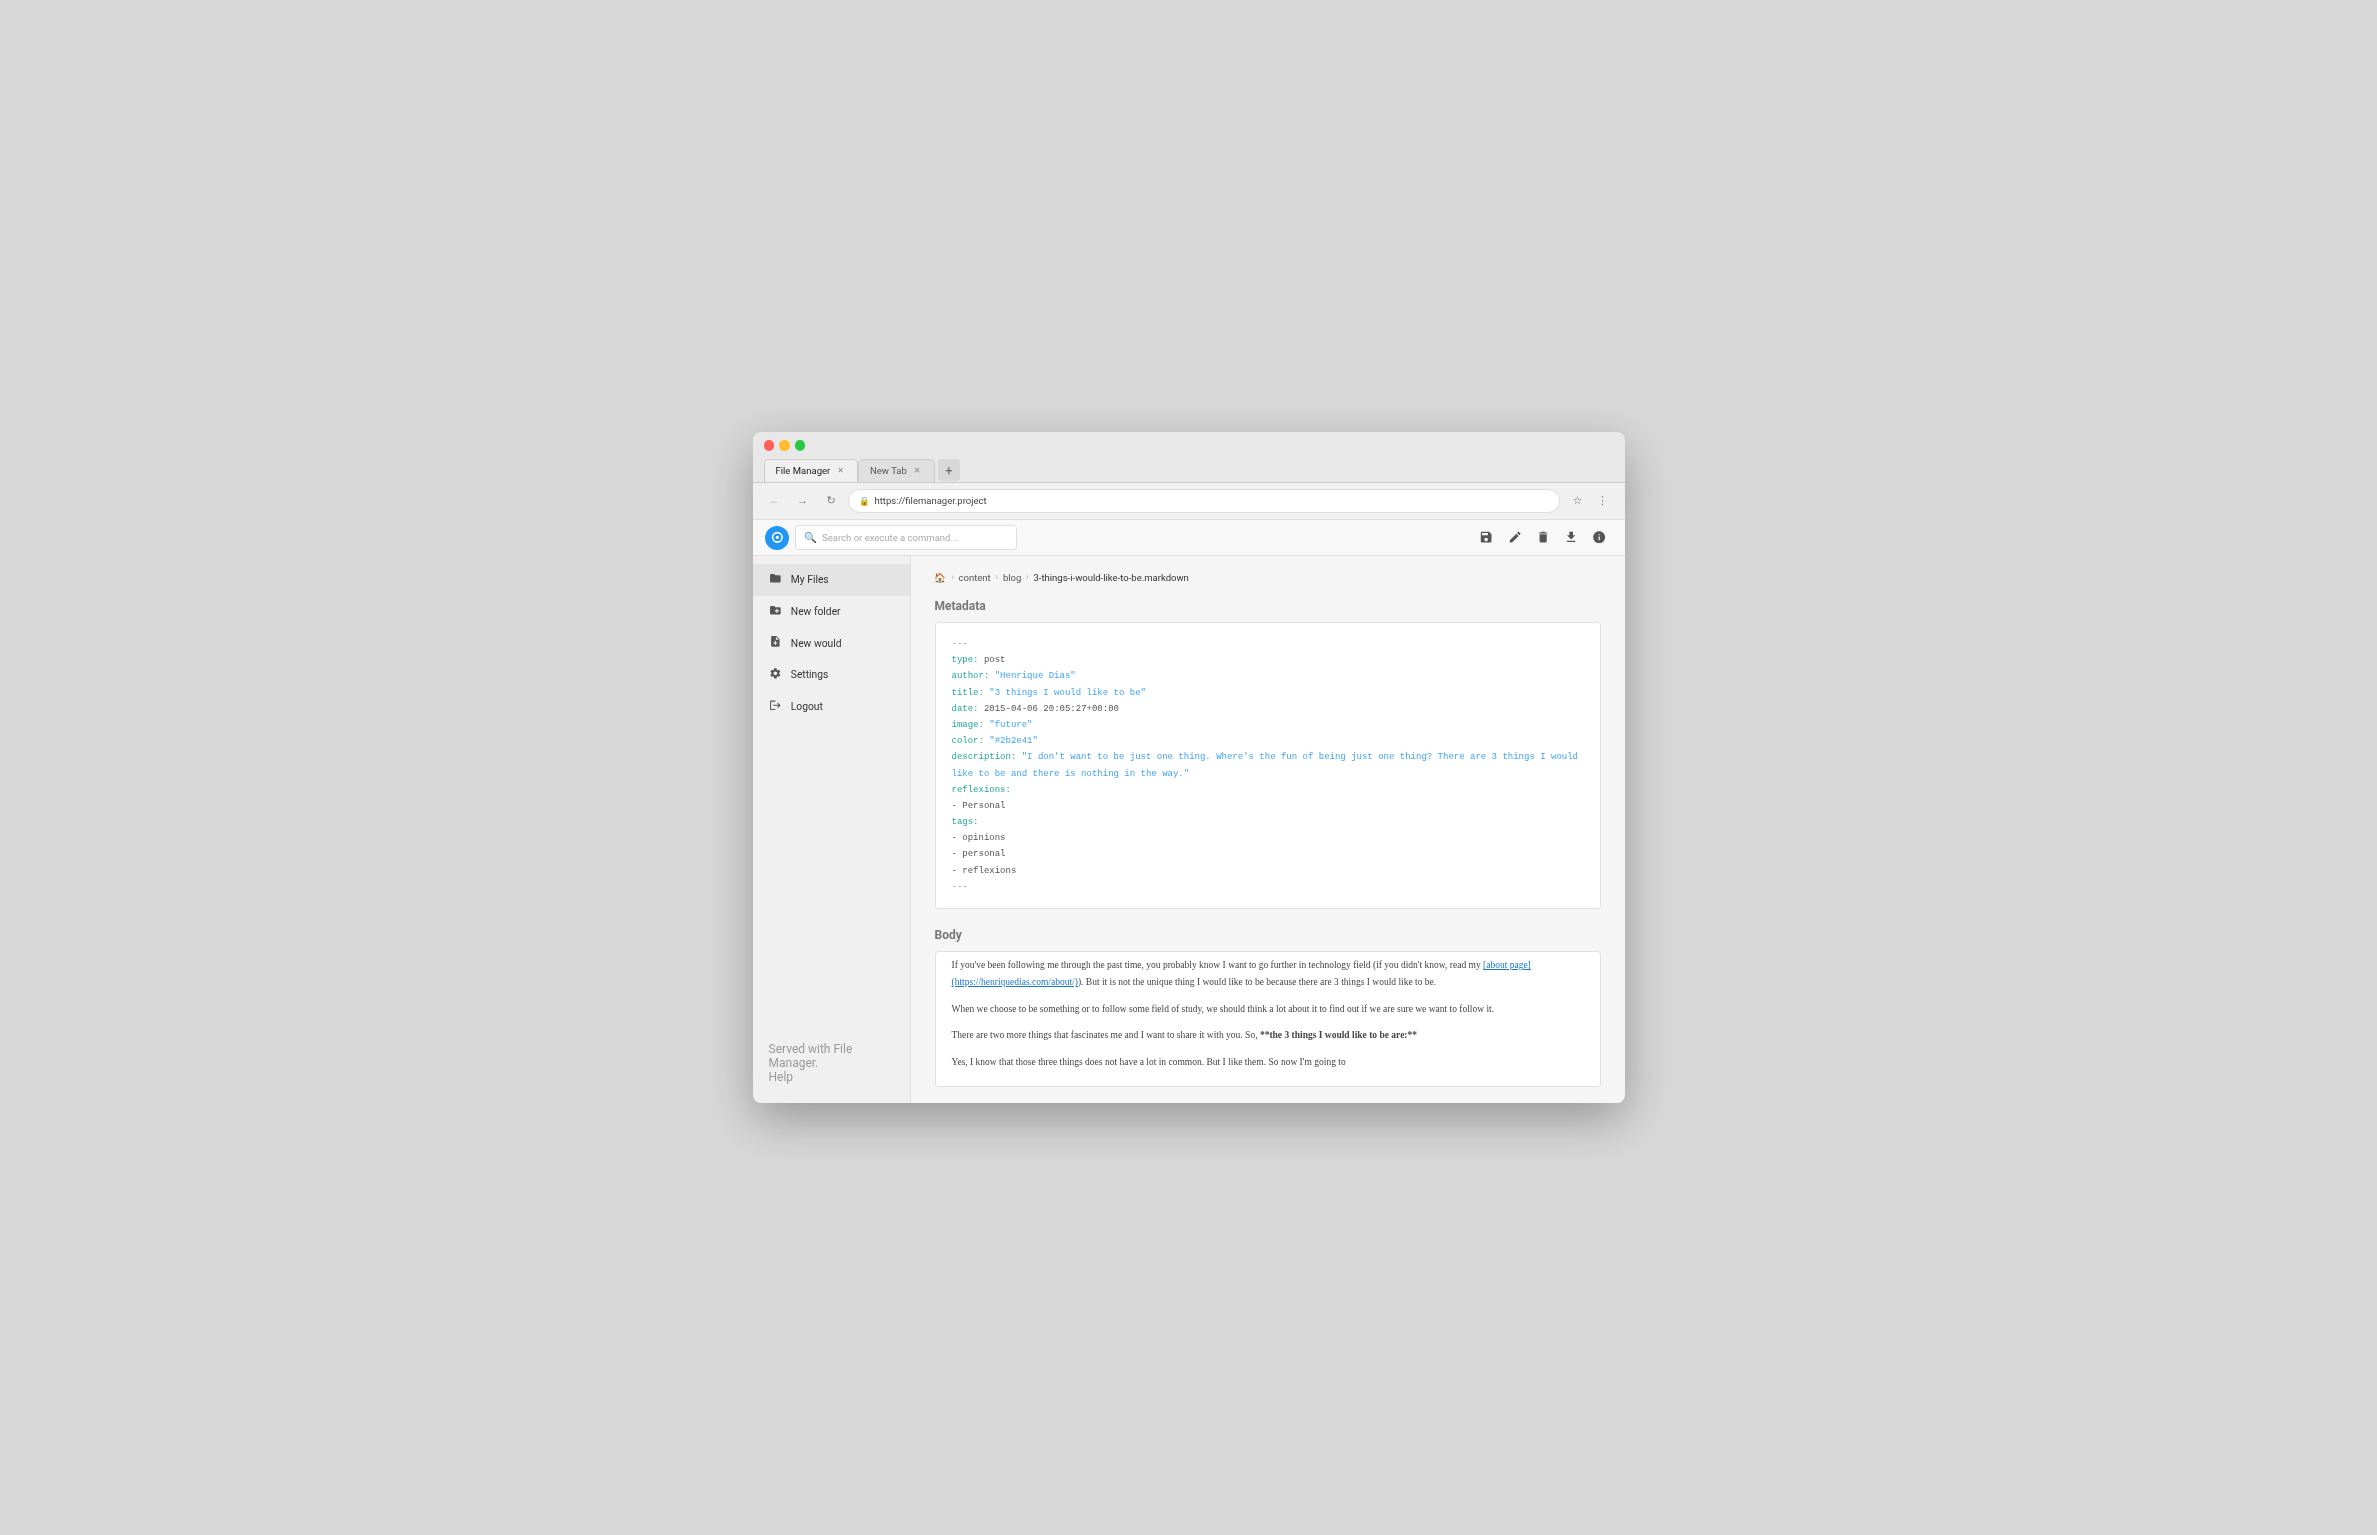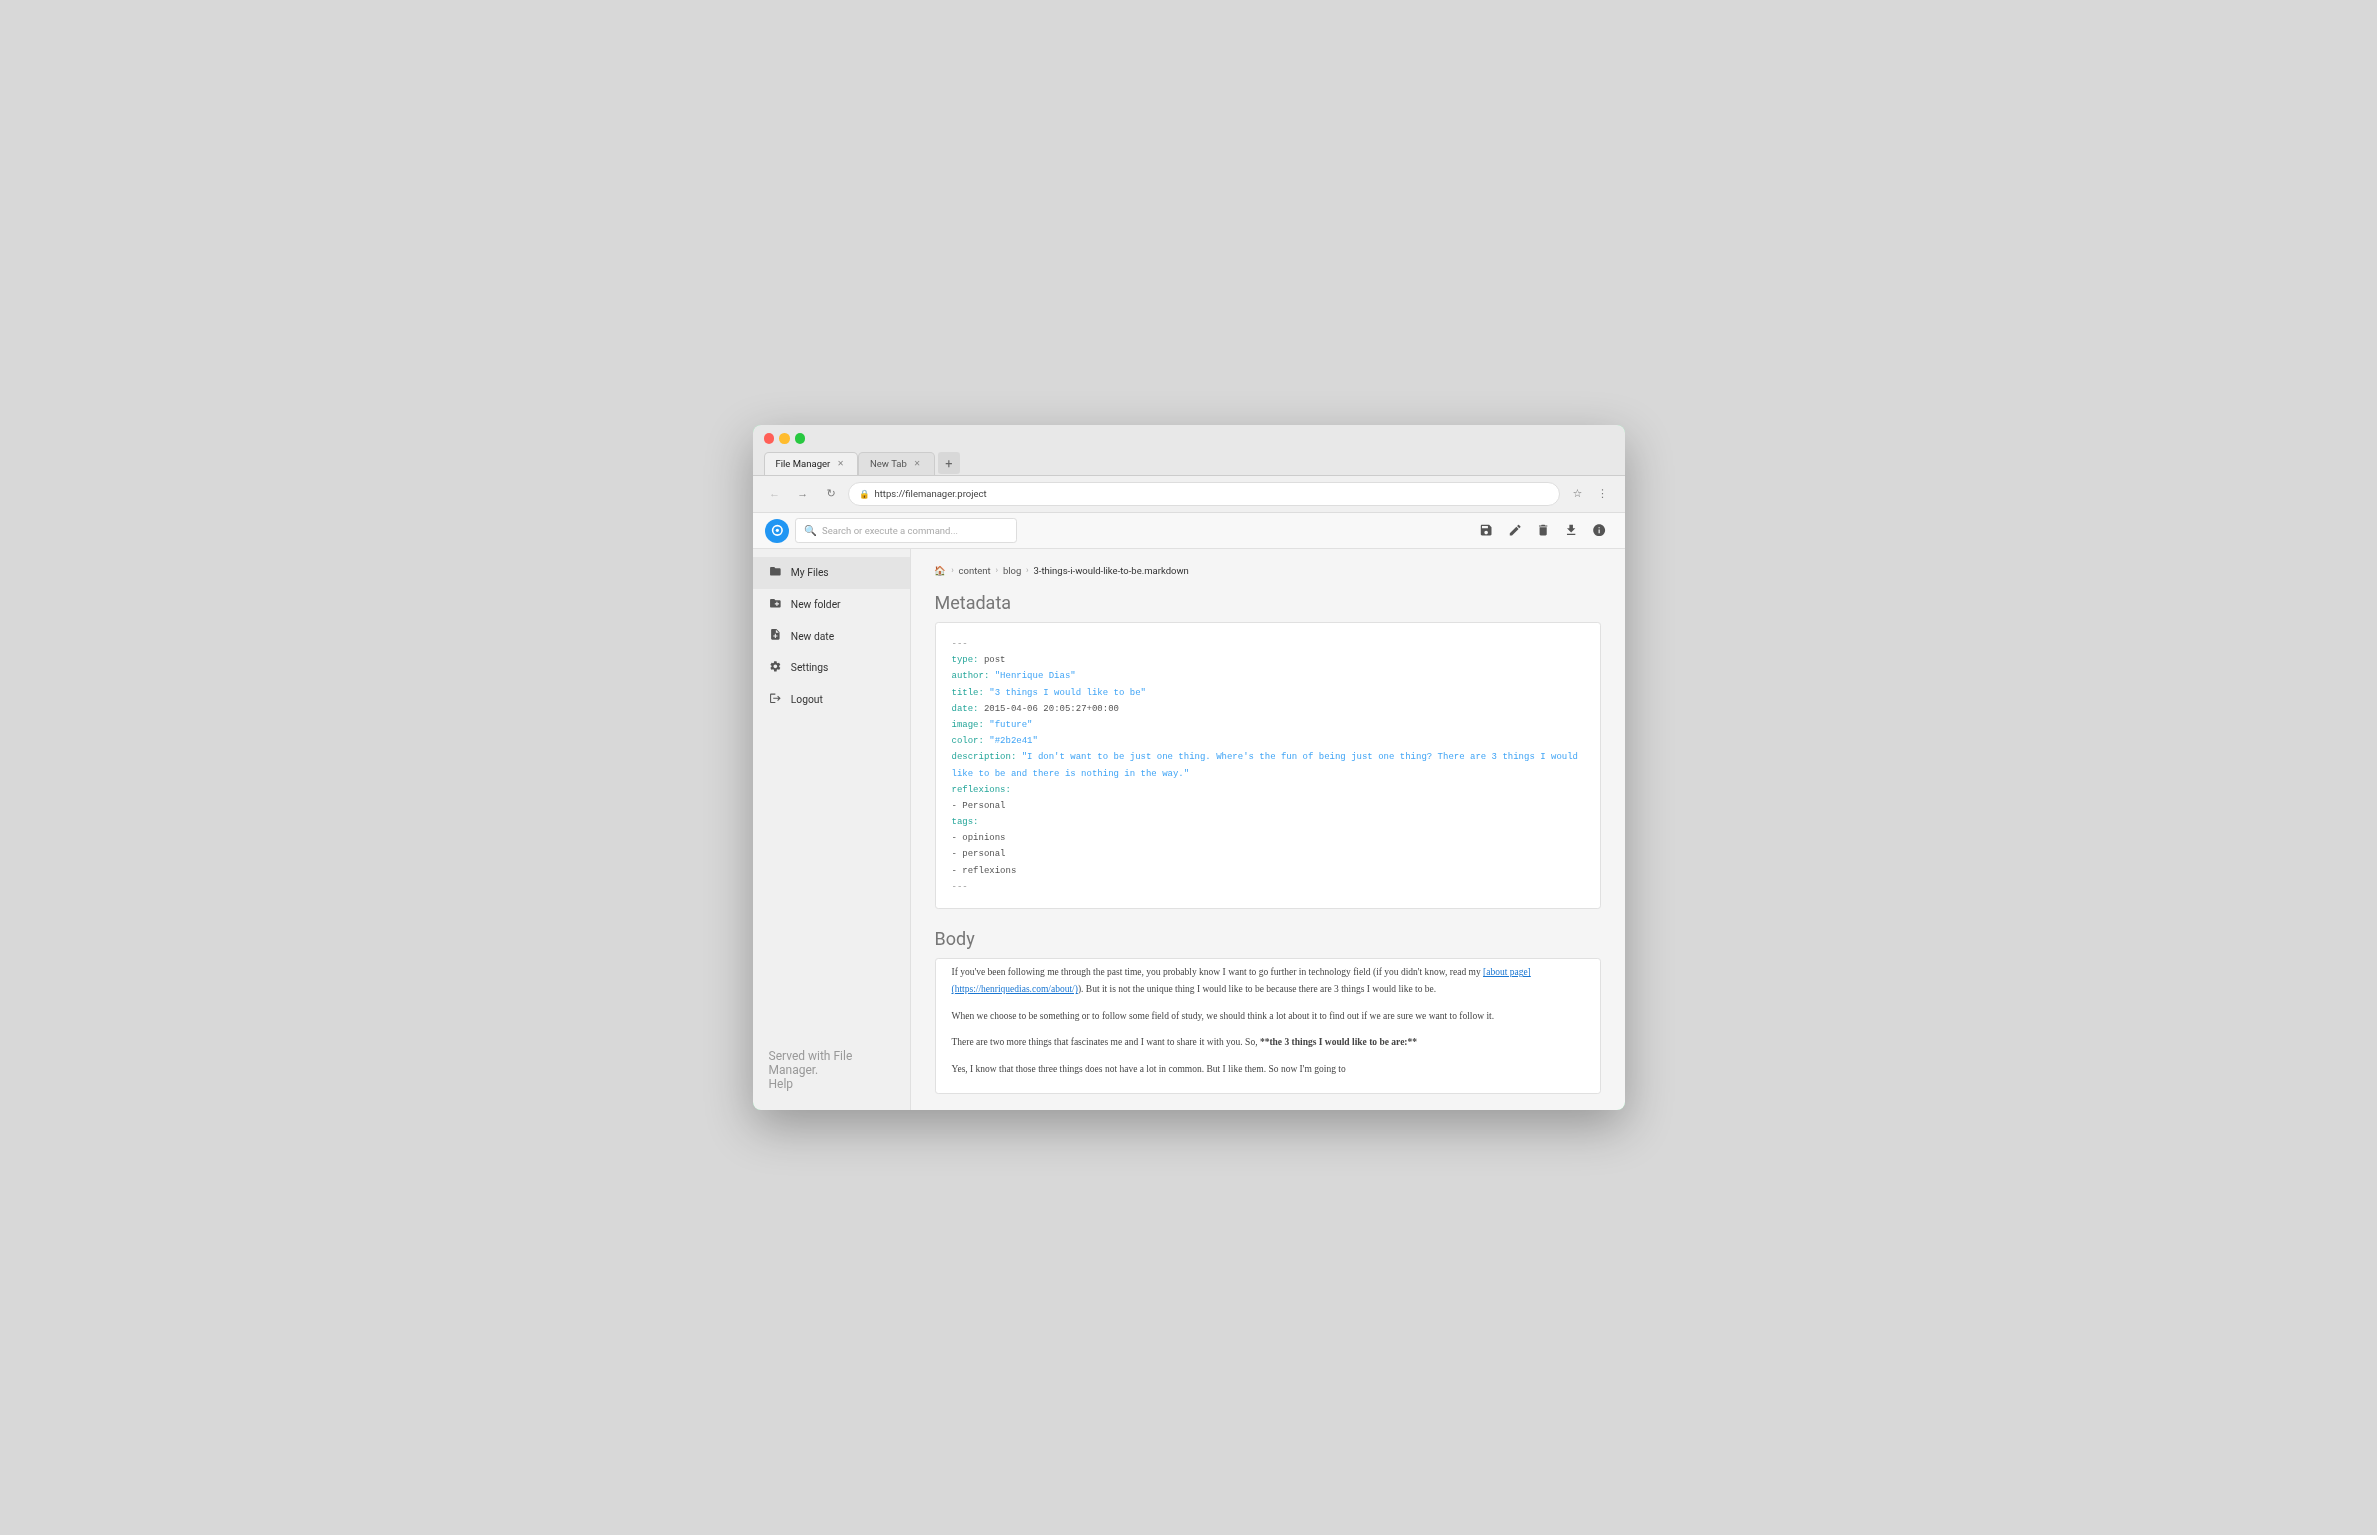--- a/index.html
+++ b/index.html
@@ -281,22 +281,22 @@
       cursor: pointer;
     }
 
     .breadcrumb-item.current {
       color: #333;
       cursor: default;
     }
 
     
     .section-header {
-      font-size: 18px;
-      font-weight: 400;
+      font-size: 12px;
+      font-weight: 700;
       color: #777;
       margin-bottom: 9.5px;
     }
 
     
     .code-box {
       background: white;
       border: 0.8px solid #e0e0e0;
       border-radius: 3.2px;
       padding: 12.7px 16px;
@@ -459,21 +459,21 @@
             </svg>
           </span>
           <span>New folder</span>
         </div>
         <div class="sidebar-item">
           <span class="sidebar-icon">
             <svg width="12.7" height="12.7" viewBox="0 0 24 24" fill="#555">
               <path d="M14 2H6c-1.1 0-2 .9-2 2v16c0 1.1.9 2 2 2h12c1.1 0 2-.9 2-2V8l-6-6zm2 14h-3v3h-2v-3H8v-2h3v-3h2v3h3v2zm-3-7V3.5L18.5 9H13z"></path>
             </svg>
           </span>
-          <span>New date</span>
+          <span>New would</span>
         </div>
         <div class="sidebar-item">
           <span class="sidebar-icon">
             <svg width="12.7" height="12.7" viewBox="0 0 24 24" fill="#555">
               <path d="M19.14 12.94c.04-.3.06-.61.06-.94 0-.32-.02-.64-.07-.94l2.03-1.58c.18-.14.23-.41.12-.61l-1.92-3.32c-.12-.22-.37-.29-.59-.22l-2.39.96c-.5-.38-1.03-.7-1.62-.94l-.36-2.54c-.04-.24-.24-.41-.48-.41h-3.84c-.24 0-.43.17-.47.41l-.36 2.54c-.59.24-1.13.57-1.62.94l-2.39-.96c-.22-.08-.47 0-.59.22L2.74 8.87c-.12.21-.08.47.12.61l2.03 1.58c-.05.3-.07.63-.07.94s.02.64.07.94l-2.03 1.58c-.18.14-.23.41-.12.61l1.92 3.32c.12.22.37.29.59.22l2.39-.96c.5.38 1.03.7 1.62.94l.36 2.54c.05.24.24.41.48.41h3.84c.24 0 .44-.17.47-.41l.36-2.54c.59-.24 1.13-.56 1.62-.94l2.39.96c.22.08.47 0 .59-.22l1.92-3.32c.12-.22.07-.47-.12-.61l-2.01-1.58zM12 15.6c-1.98 0-3.6-1.62-3.6-3.6s1.62-3.6 3.6-3.6 3.6 1.62 3.6 3.6-1.62 3.6-3.6 3.6z"></path>
             </svg>
           </span>
           <span>Settings</span>
         </div>
         <div class="sidebar-item">

